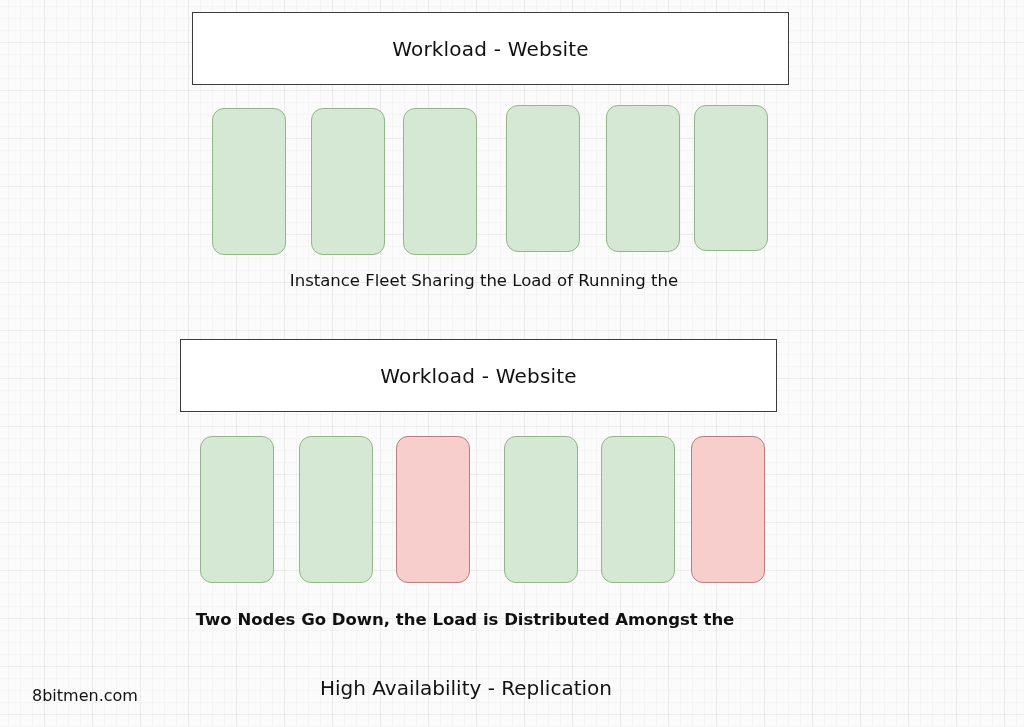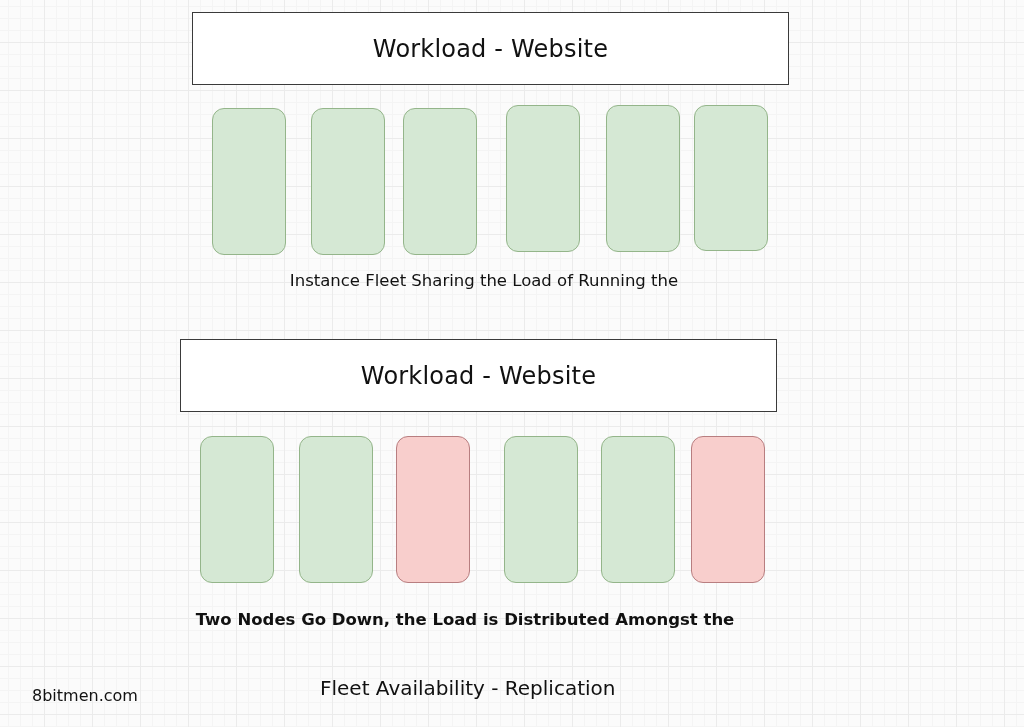--- a/index.html
+++ b/index.html
@@ -23,21 +23,21 @@
       color: #111;
     }
     .workload-box {
       position: absolute;
       background: #ffffff;
       border: 1.5px solid #3a3a3a;
       box-sizing: border-box;
       display: flex;
       align-items: center;
       justify-content: center;
-      font-size: 24px;
+      font-size: 20px;
       letter-spacing: 0.2px;
       color: #111;
     }
     .node {
       position: absolute;
       box-sizing: border-box;
       border-radius: 12px;
       border: 1.5px solid #94b58a;
       background: #d5e8d4;
     }
@@ -90,13 +90,13 @@
 <div class="node down" style="left:396px; top:436px; width:74px; height:147px;"></div>
 <div class="node" style="left:504px; top:436px; width:74px; height:147px;"></div>
 <div class="node" style="left:601px; top:436px; width:74px; height:147px;"></div>
 <div class="node down" style="left:691px; top:436px; width:74px; height:147px;"></div>
 
 <div class="caption" style="left:180px; top:606px; width:570px;font-weight:bold;">
   <div>Two Nodes Go Down, the Load is Distributed Amongst the</div>
 </div>
 
 <div class="brand" style="left:32px; top:686px;">8bitmen.com</div>
-<div class="title" style="left:320px; top:676px;">Fleet Availability - Replication</div>
+<div class="title" style="left:320px; top:676px;">High Availability - Replication</div>
 
 </body></html>

